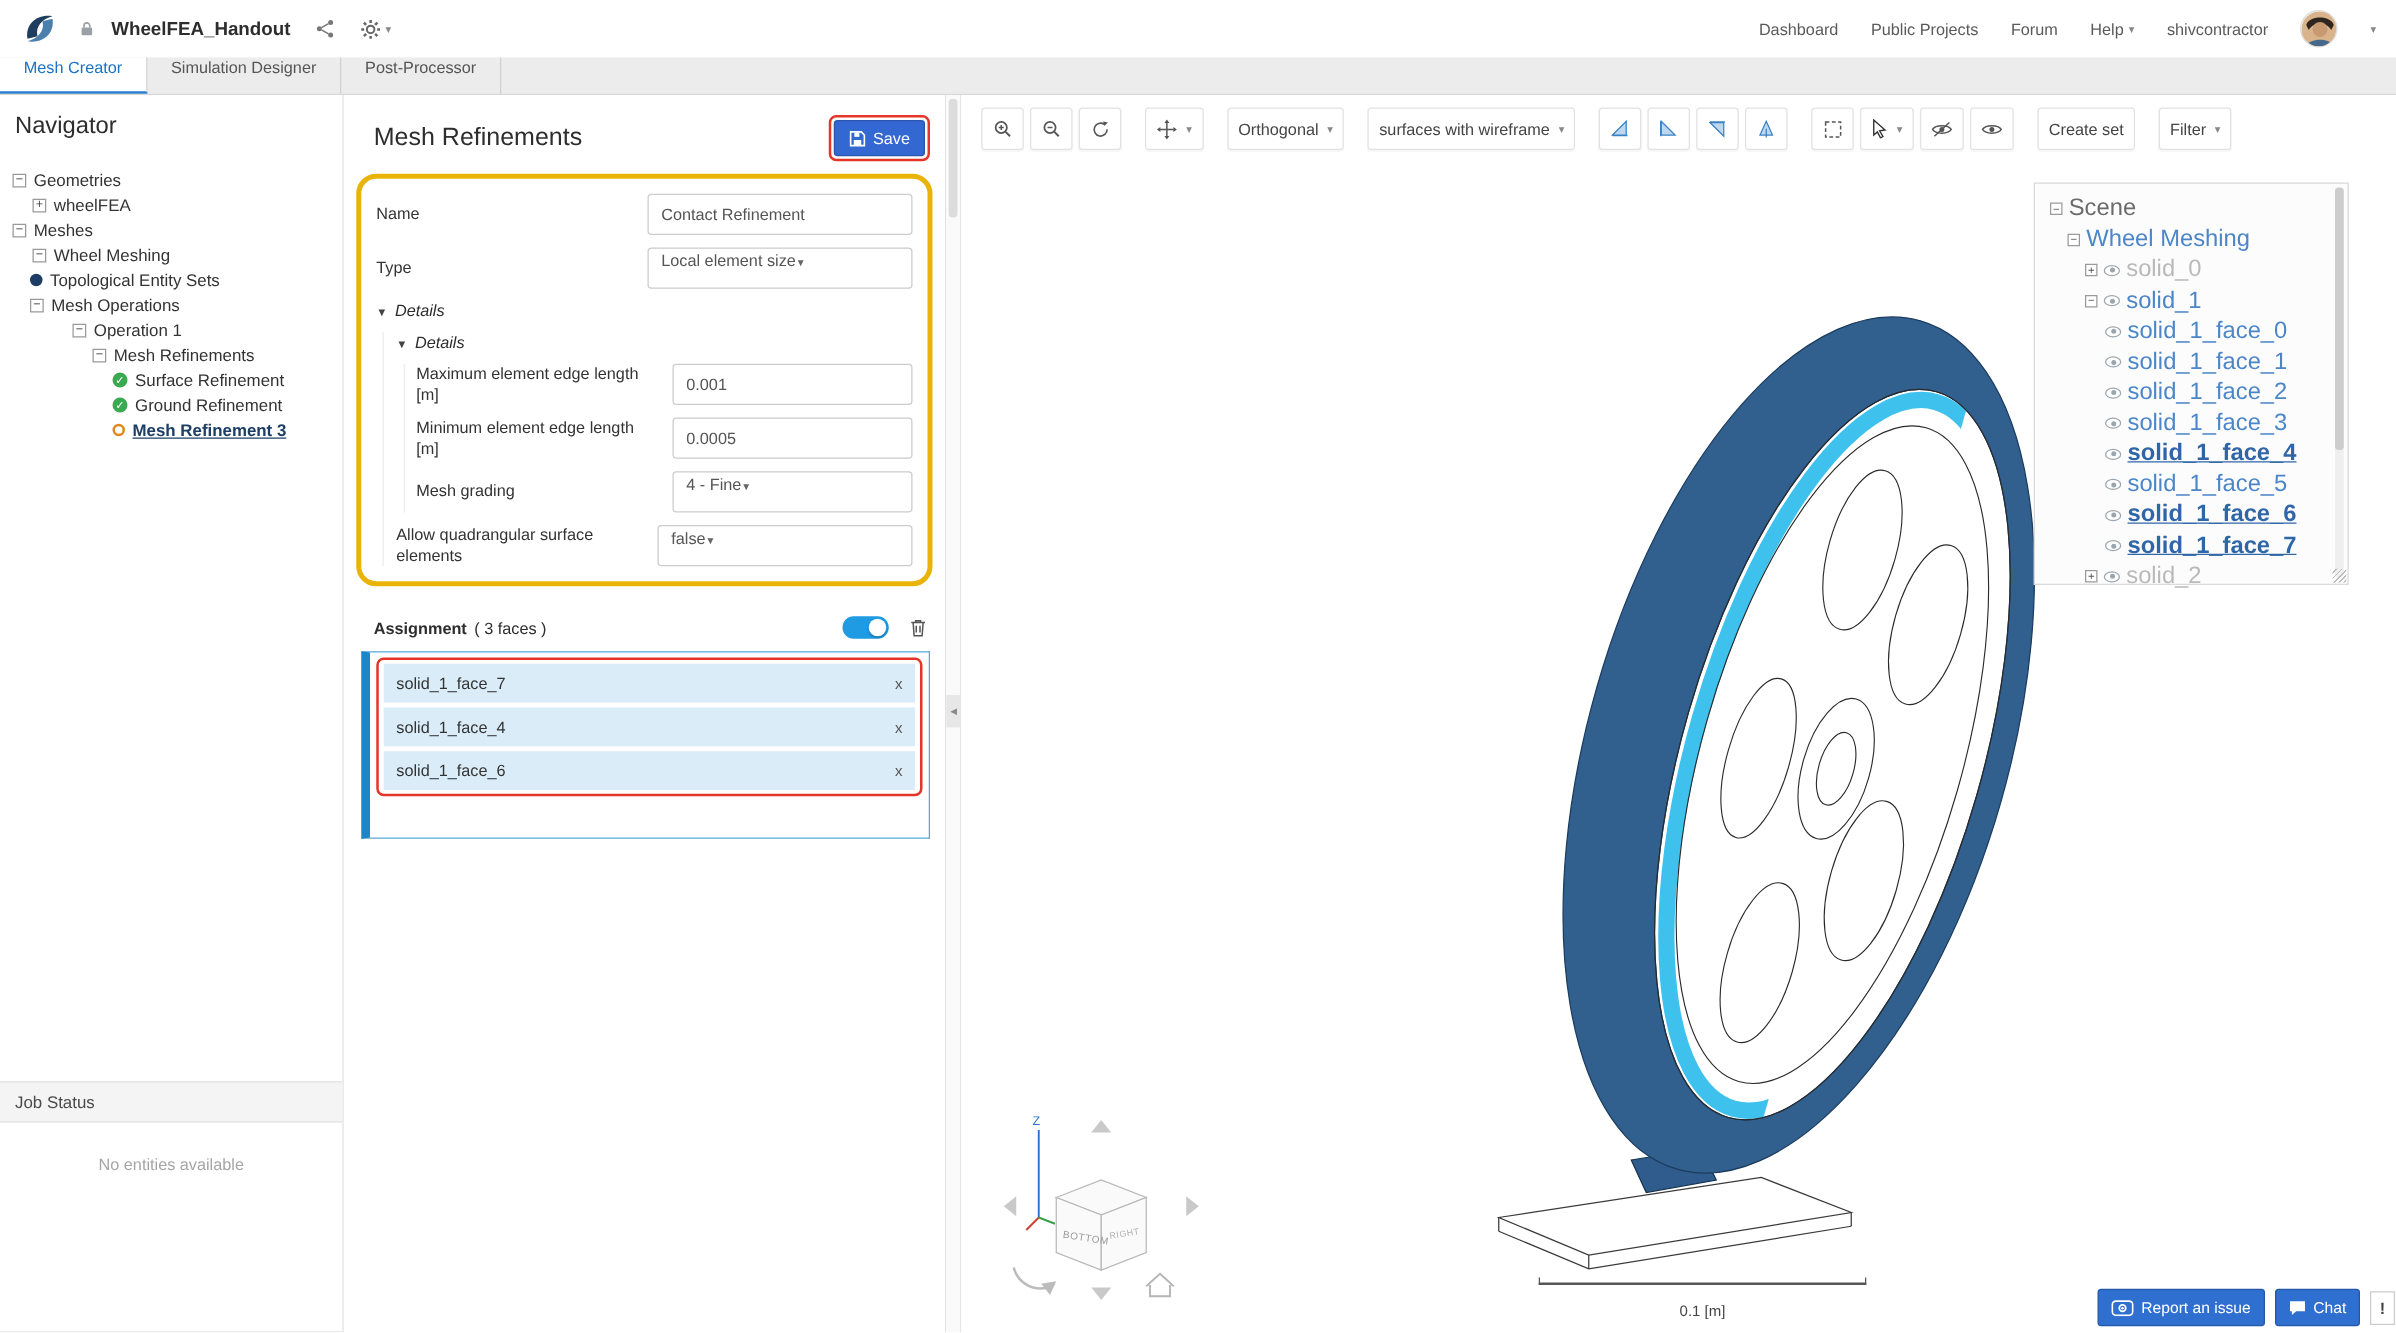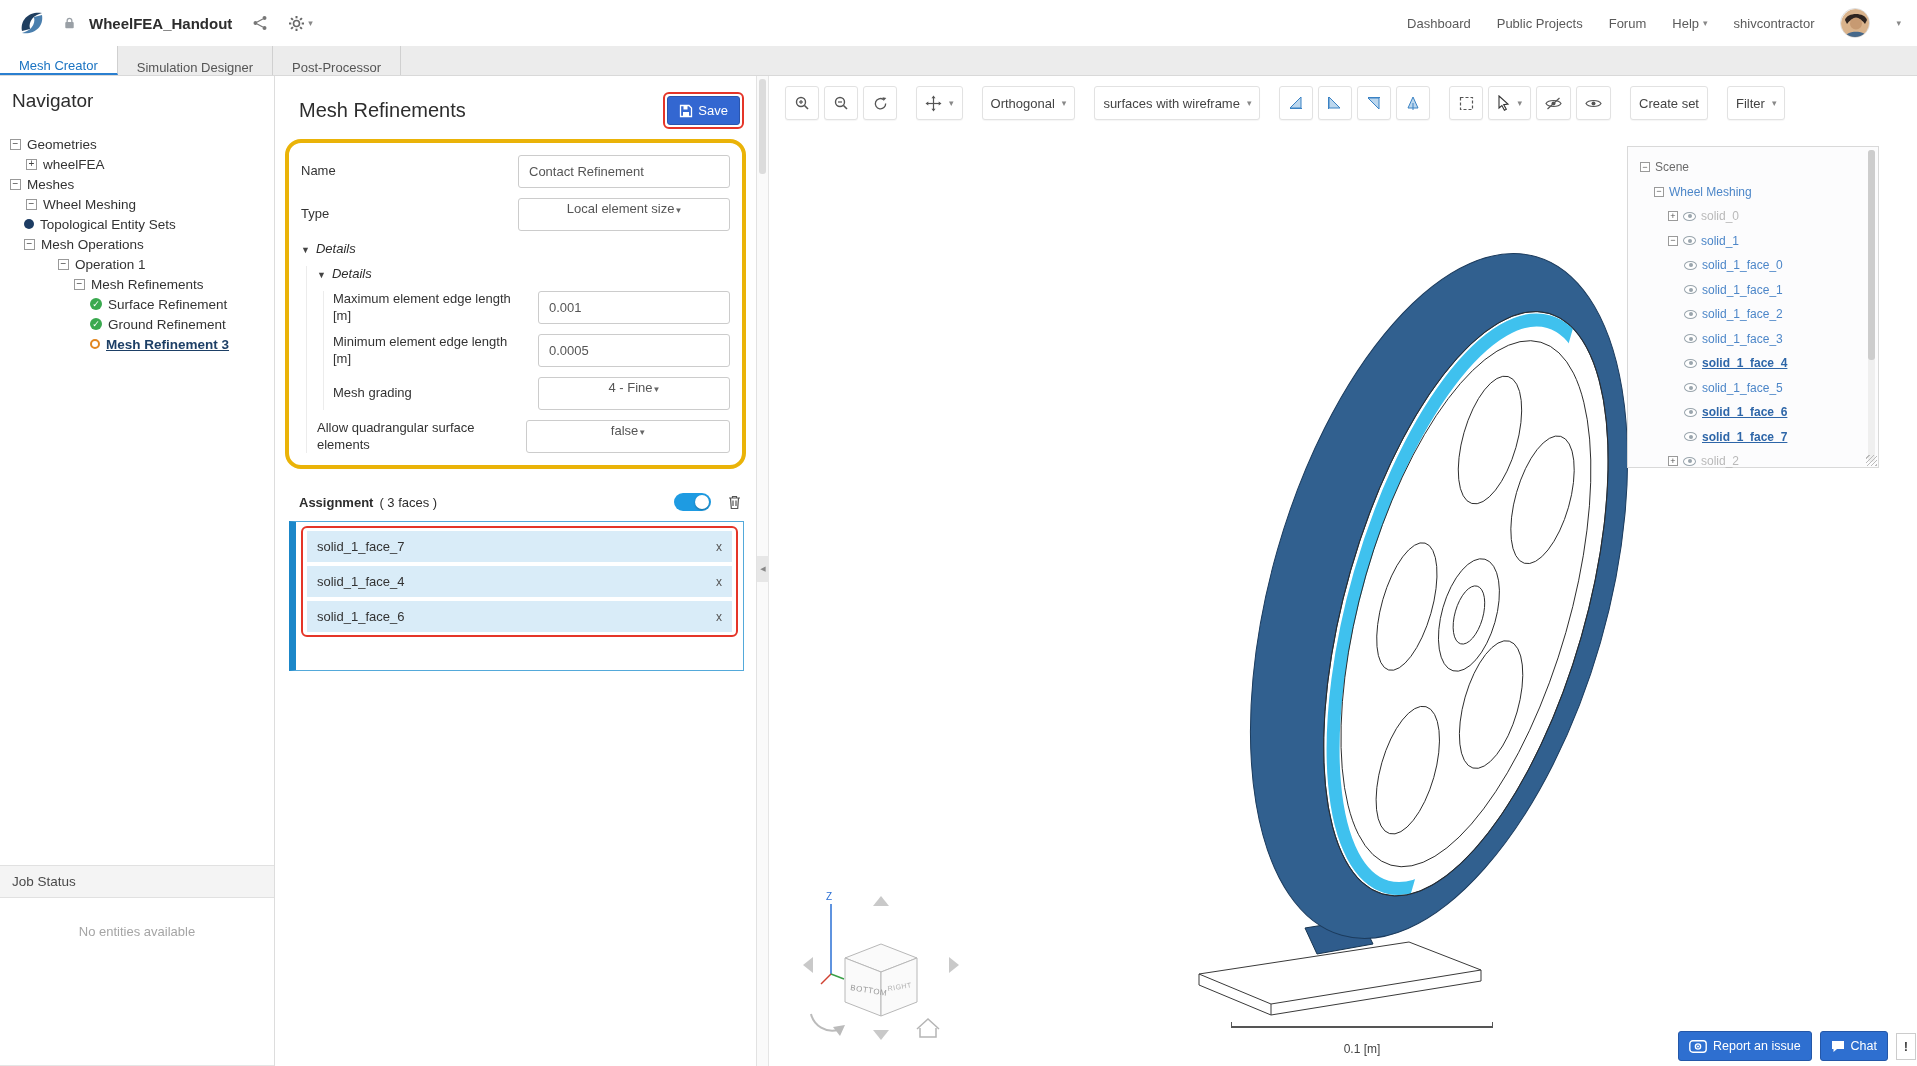--- a/index.html
+++ b/index.html
@@ -10,21 +10,21 @@
 .topbar{height:46px;display:flex;align-items:center;padding:0 16px;background:#fff}
 .tb-lock{margin-left:14px;display:flex}
 .tb-title{margin-left:12px;font-size:15px;font-weight:700;color:#2d2d2d}
 .tb-icon{margin-left:20px;display:flex;align-items:center;gap:3px;cursor:pointer}
 .hnav{margin-left:auto;display:flex;align-items:center;gap:26px;font-size:13px;color:#5a5a5a}
 .hnav .item{cursor:pointer;display:flex;align-items:center;gap:4px}
 .avatar{width:30px;height:30px;border-radius:50%;overflow:hidden;border:1px solid #ddd;flex:none}
 .cdown{font-size:9px;color:#888}
 
 .tabbar{height:30px;background:#ececec;border-bottom:1px solid #d9d9d9;display:flex}
-.tab{display:flex;align-items:flex-end;padding:0 19px;font-size:13px;color:#555;border-right:1px solid #d0d0d0;cursor:pointer}
+.tab{display:flex;align-items:flex-start;padding:0 19px;font-size:13px;color:#555;border-right:1px solid #d0d0d0;cursor:pointer}
 .tab.active{background:#fff;color:#1a73c2;border-bottom:2px solid #2a7fd0}
 
 .main{display:flex;height:990px}
 
 .navigator{width:275px;border-right:1px solid #ddd;display:flex;flex-direction:column;background:#fff}
 .nav-title{font-size:19px;color:#2d2d2d;padding:14px 12px 10px}
 .tree{flex:1;font-size:13.5px;margin-top:12px}
 .trow{display:flex;align-items:center;gap:6px;height:20px;cursor:pointer}
 .i0{padding-left:10px}.i1{padding-left:26px}.i2{padding-left:24px}.i3{padding-left:58px}.i4{padding-left:74px}.i5{padding-left:90px}
 .tlabel{color:#333;white-space:nowrap}
@@ -43,21 +43,21 @@
 .panel-head{display:flex;align-items:center;justify-content:space-between;padding:16px 12px 6px 24px}
 .panel-title{font-size:20px;color:#2d2d2d}
 .red-wrap{border:2px solid #e53528;border-radius:6px;padding:2px}
 .save-btn{display:flex;align-items:center;gap:5px;background:#3367d1;border:1px solid #2a55ae;border-radius:3px;color:#fff;font-size:13px;padding:6px 11px}
 .form-box{margin:4px 10px 0;border:4px solid #eab308;border-radius:16px;padding:12px 12px 2px}
 .frow{display:flex;align-items:center;justify-content:space-between;margin-bottom:10px}
 .flabel{font-size:13px;color:#333;line-height:1.25;padding-right:8px}
 .wlab{max-width:186px}
 .inp{height:33px;border:1px solid #ccc;border-radius:3px;font-size:13px;color:#555;padding:0 10px;font-family:inherit}
 .w212{width:212px}.w204{width:204px}.w192{width:192px}
-.sel{height:33px;border:1px solid #ccc;border-radius:3px;background:#fff;display:flex;align-items:center;justify-content:center;padding:0 9px 13px 10px;font-size:13px;color:#555;cursor:pointer}
+.sel{height:33px;border:1px solid #ccc;border-radius:3px;background:#fff;display:flex;align-items:center;justify-content:flex-start;padding:0 9px 13px 10px;font-size:13px;color:#555;cursor:pointer}
 .sel-caret::before{content:"▼";font-size:8px;color:#666}
 .dhead{display:flex;align-items:center;gap:6px;margin:2px 0 10px;font-size:13px;font-style:italic;color:#2d2d2d;cursor:pointer}
 .dtri::before{content:"▼";font-size:9px;color:#444;font-style:normal}
 .nest{margin-left:5px;border-left:1px solid #ececec;padding-left:10px}
 .nest2{margin-left:6px;border-left:1px solid #ececec;padding-left:9px}
 .assign-head{display:flex;align-items:center;margin:24px 14px 0 24px;font-size:13px}
 .assign-label{font-weight:700;color:#2d2d2d}
 .assign-count{margin-left:6px;color:#2d2d2d}
 .toggle{margin-left:auto;width:37px;height:18px;border-radius:9px;background:#1e9be2;position:relative;cursor:pointer;flex:none}
 .toggle::after{content:"";position:absolute;top:2px;right:2px;width:14px;height:14px;border-radius:50%;background:#fff;box-shadow:0 1px 2px rgba(0,0,0,.3)}
@@ -72,21 +72,21 @@
 .vthumb{position:absolute;top:3px;left:2px;width:7px;height:95px;background:#dcdcdc;border-radius:3px}
 .vhandle{position:absolute;top:480px;left:0;width:12px;height:26px;background:#e7e7e7;color:#888;font-size:7px;display:flex;align-items:center;justify-content:center;cursor:pointer}
 .vhandle::before{content:"◀"}
 
 .viewport{flex:1;position:relative;background:#fff;overflow:hidden}
 .scene3d{position:absolute;inset:0;width:100%;height:100%}
 .vp-toolbar{position:absolute;top:10px;left:16px;display:flex;align-items:center;gap:5px;z-index:6}
 .vbtn{height:34px;min-width:34px;background:#fff;border:1px solid #e2e2e2;border-radius:3px;display:inline-flex;align-items:center;justify-content:center;gap:7px;padding:0 8px;font-size:13px;color:#444;box-shadow:0 1px 1px rgba(0,0,0,.04)}
 .tb-gap{width:9px;flex:none}
 
-.scene-tree{position:absolute;top:70px;right:38px;width:252px;height:322px;border:1px solid #d9d9d9;background:#fcfcfd;padding:8px 16px 6px 10px;font-size:12px;z-index:5}
+.scene-tree{position:absolute;top:70px;right:38px;width:252px;height:322px;border:1px solid #d9d9d9;background:#fcfcfd;padding:8px 16px 6px 10px;font-size:19px;z-index:5}
 .srow{display:flex;align-items:center;gap:5px;height:24.5px;cursor:pointer;white-space:nowrap}
 .s0{padding-left:2px}.s1{padding-left:16px}.s2{padding-left:30px}.s3{padding-left:46px}
 .sbox{width:10px;height:10px;border:1px solid #9a9a9a;display:inline-flex;align-items:center;justify-content:center;font-size:9px;line-height:1;color:#555;background:#fff;flex:none}
 .sdark{color:#6b6b6b}.sblue{color:#4c86c8}.sgray{color:#b9b9b9}
 .shl{color:#2e66a8;font-weight:700;text-decoration:underline}
 .seye{width:13px;height:9px;border:1px solid #9aa5ad;border-radius:50%;position:relative;background:#fff;flex:none}
 .seye::after{content:"";position:absolute;left:3.5px;top:1.5px;width:4px;height:4px;border-radius:50%;background:#9aa5ad}
 .st-scroll{position:absolute;top:3px;right:3px;width:7px;height:312px;background:#efefef;border-radius:3px}
 .st-thumb{position:absolute;top:0;left:0;width:7px;height:210px;background:#cdcdcd;border-radius:3px}
 .st-corner{position:absolute;right:1px;bottom:1px;width:11px;height:11px;background:repeating-linear-gradient(135deg,transparent 0 2px,#bbb 2px 3px)}

